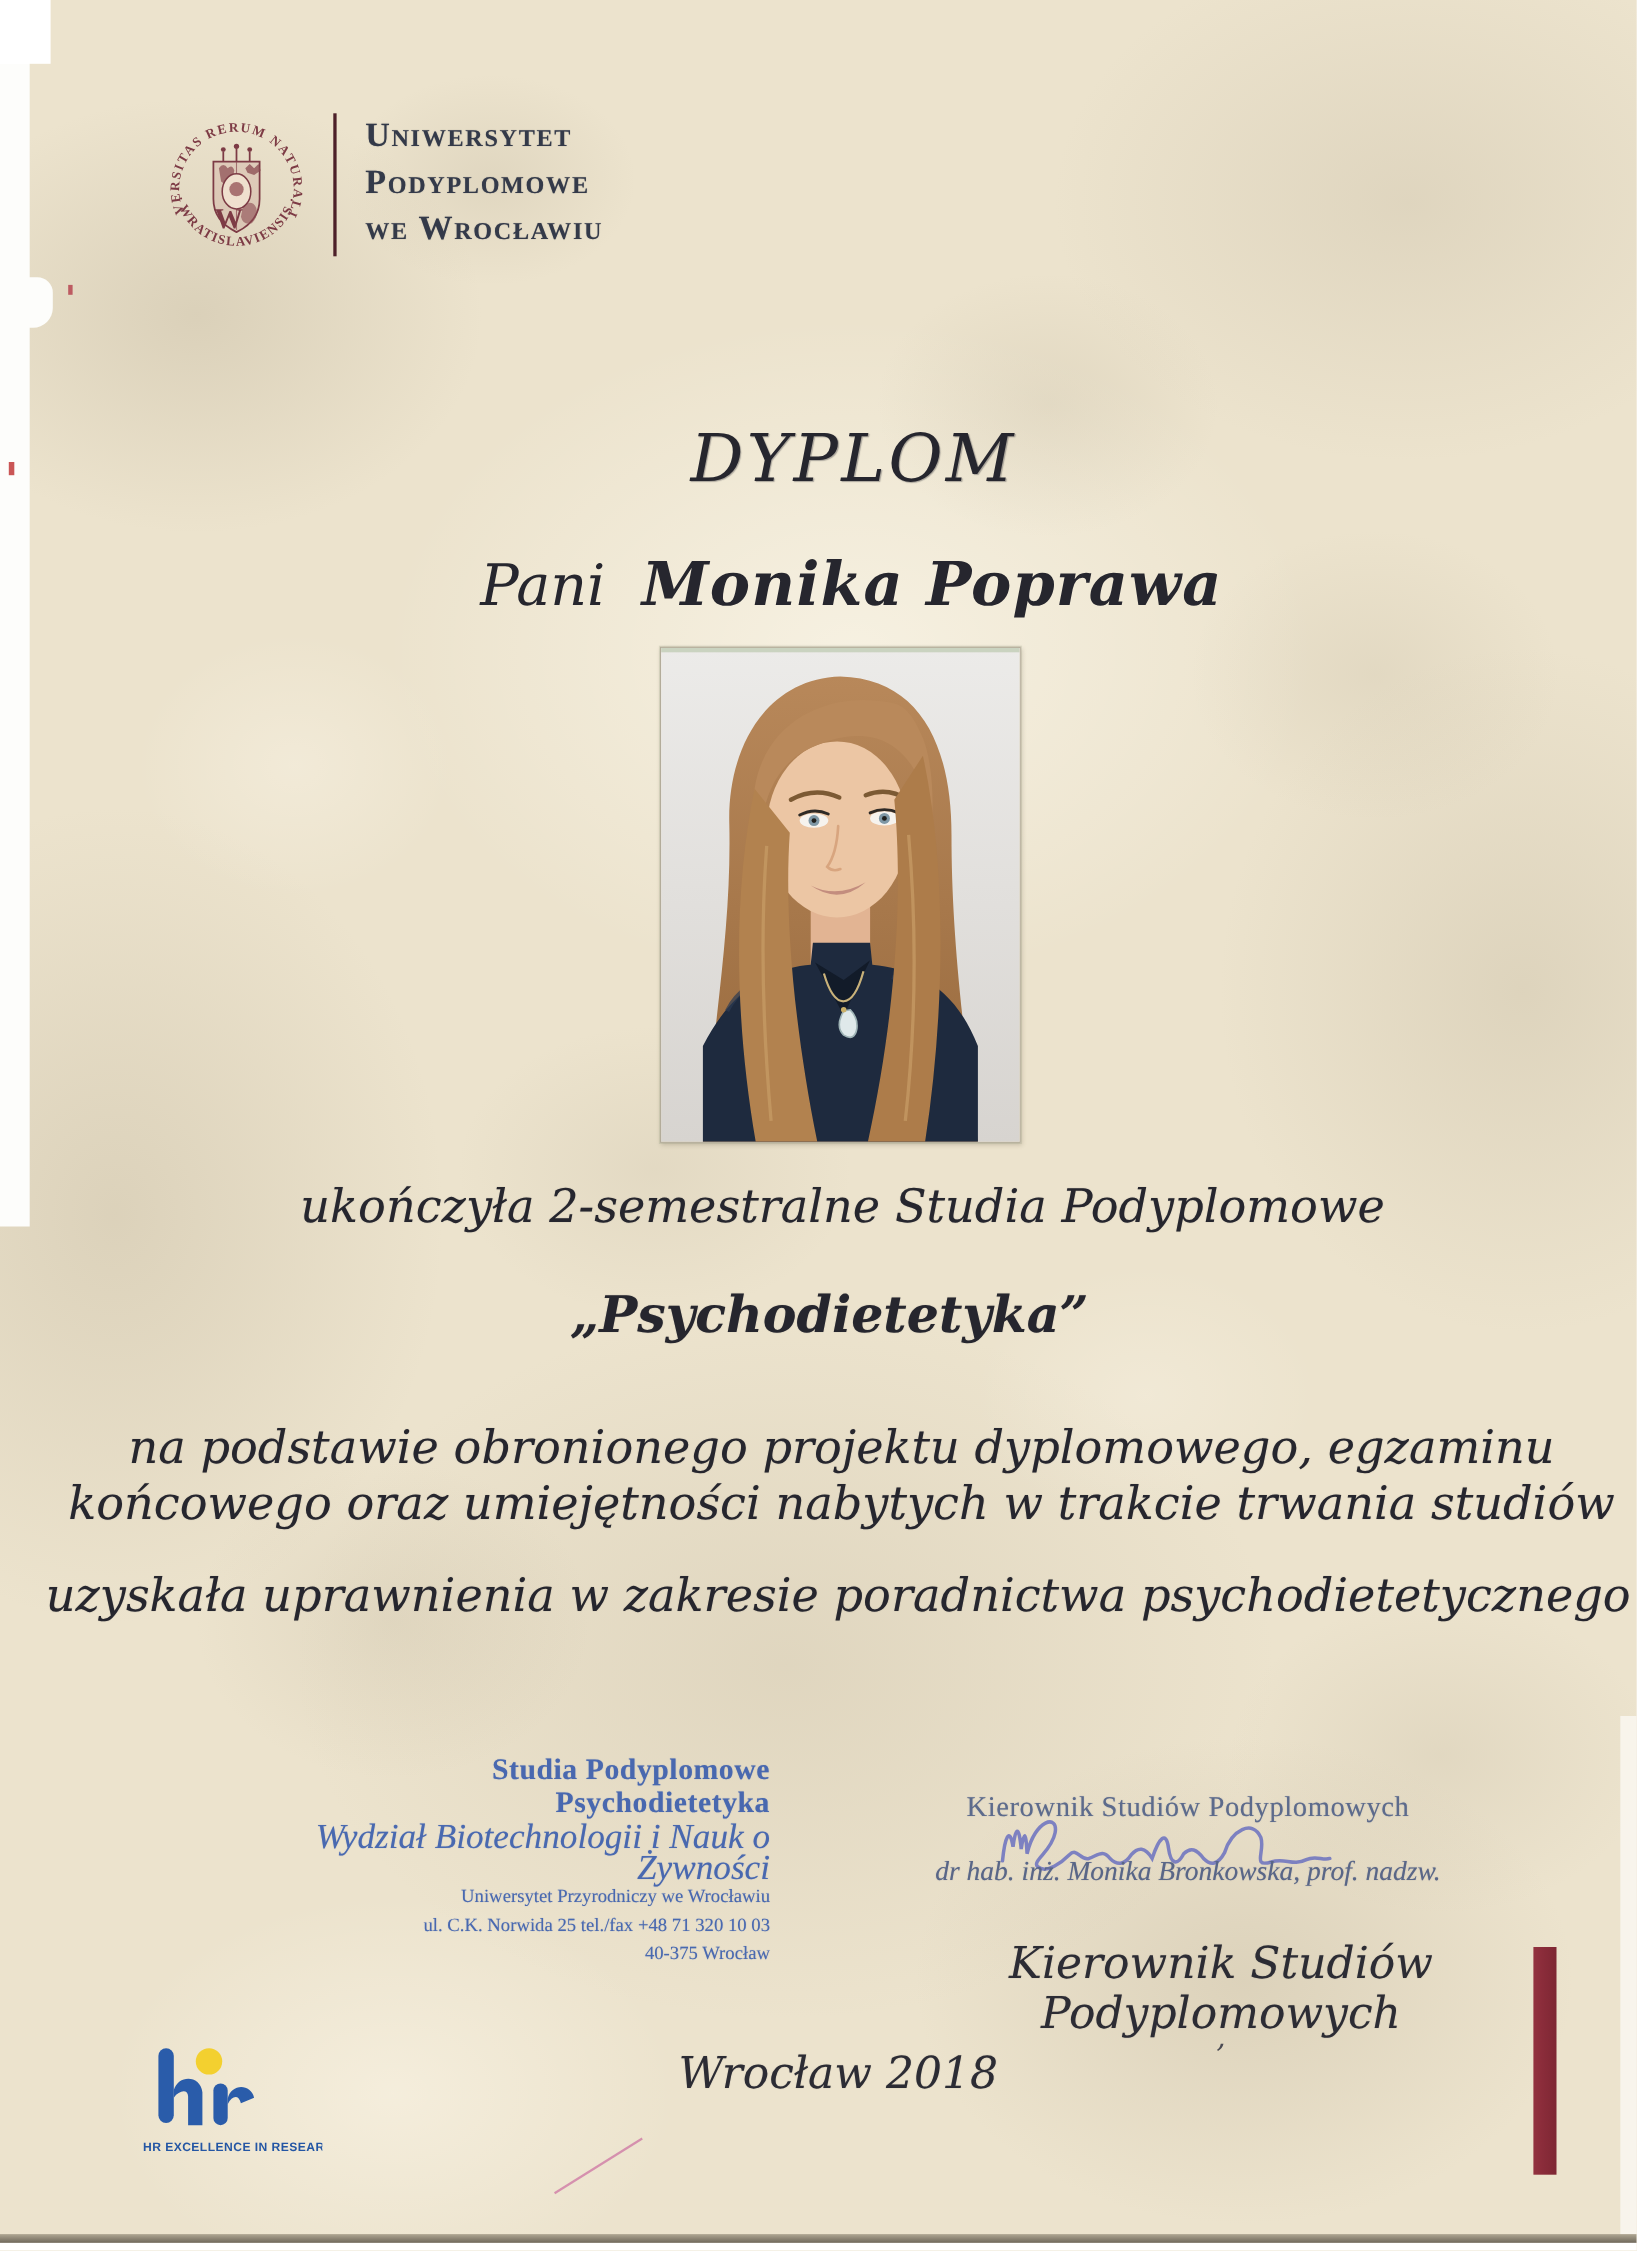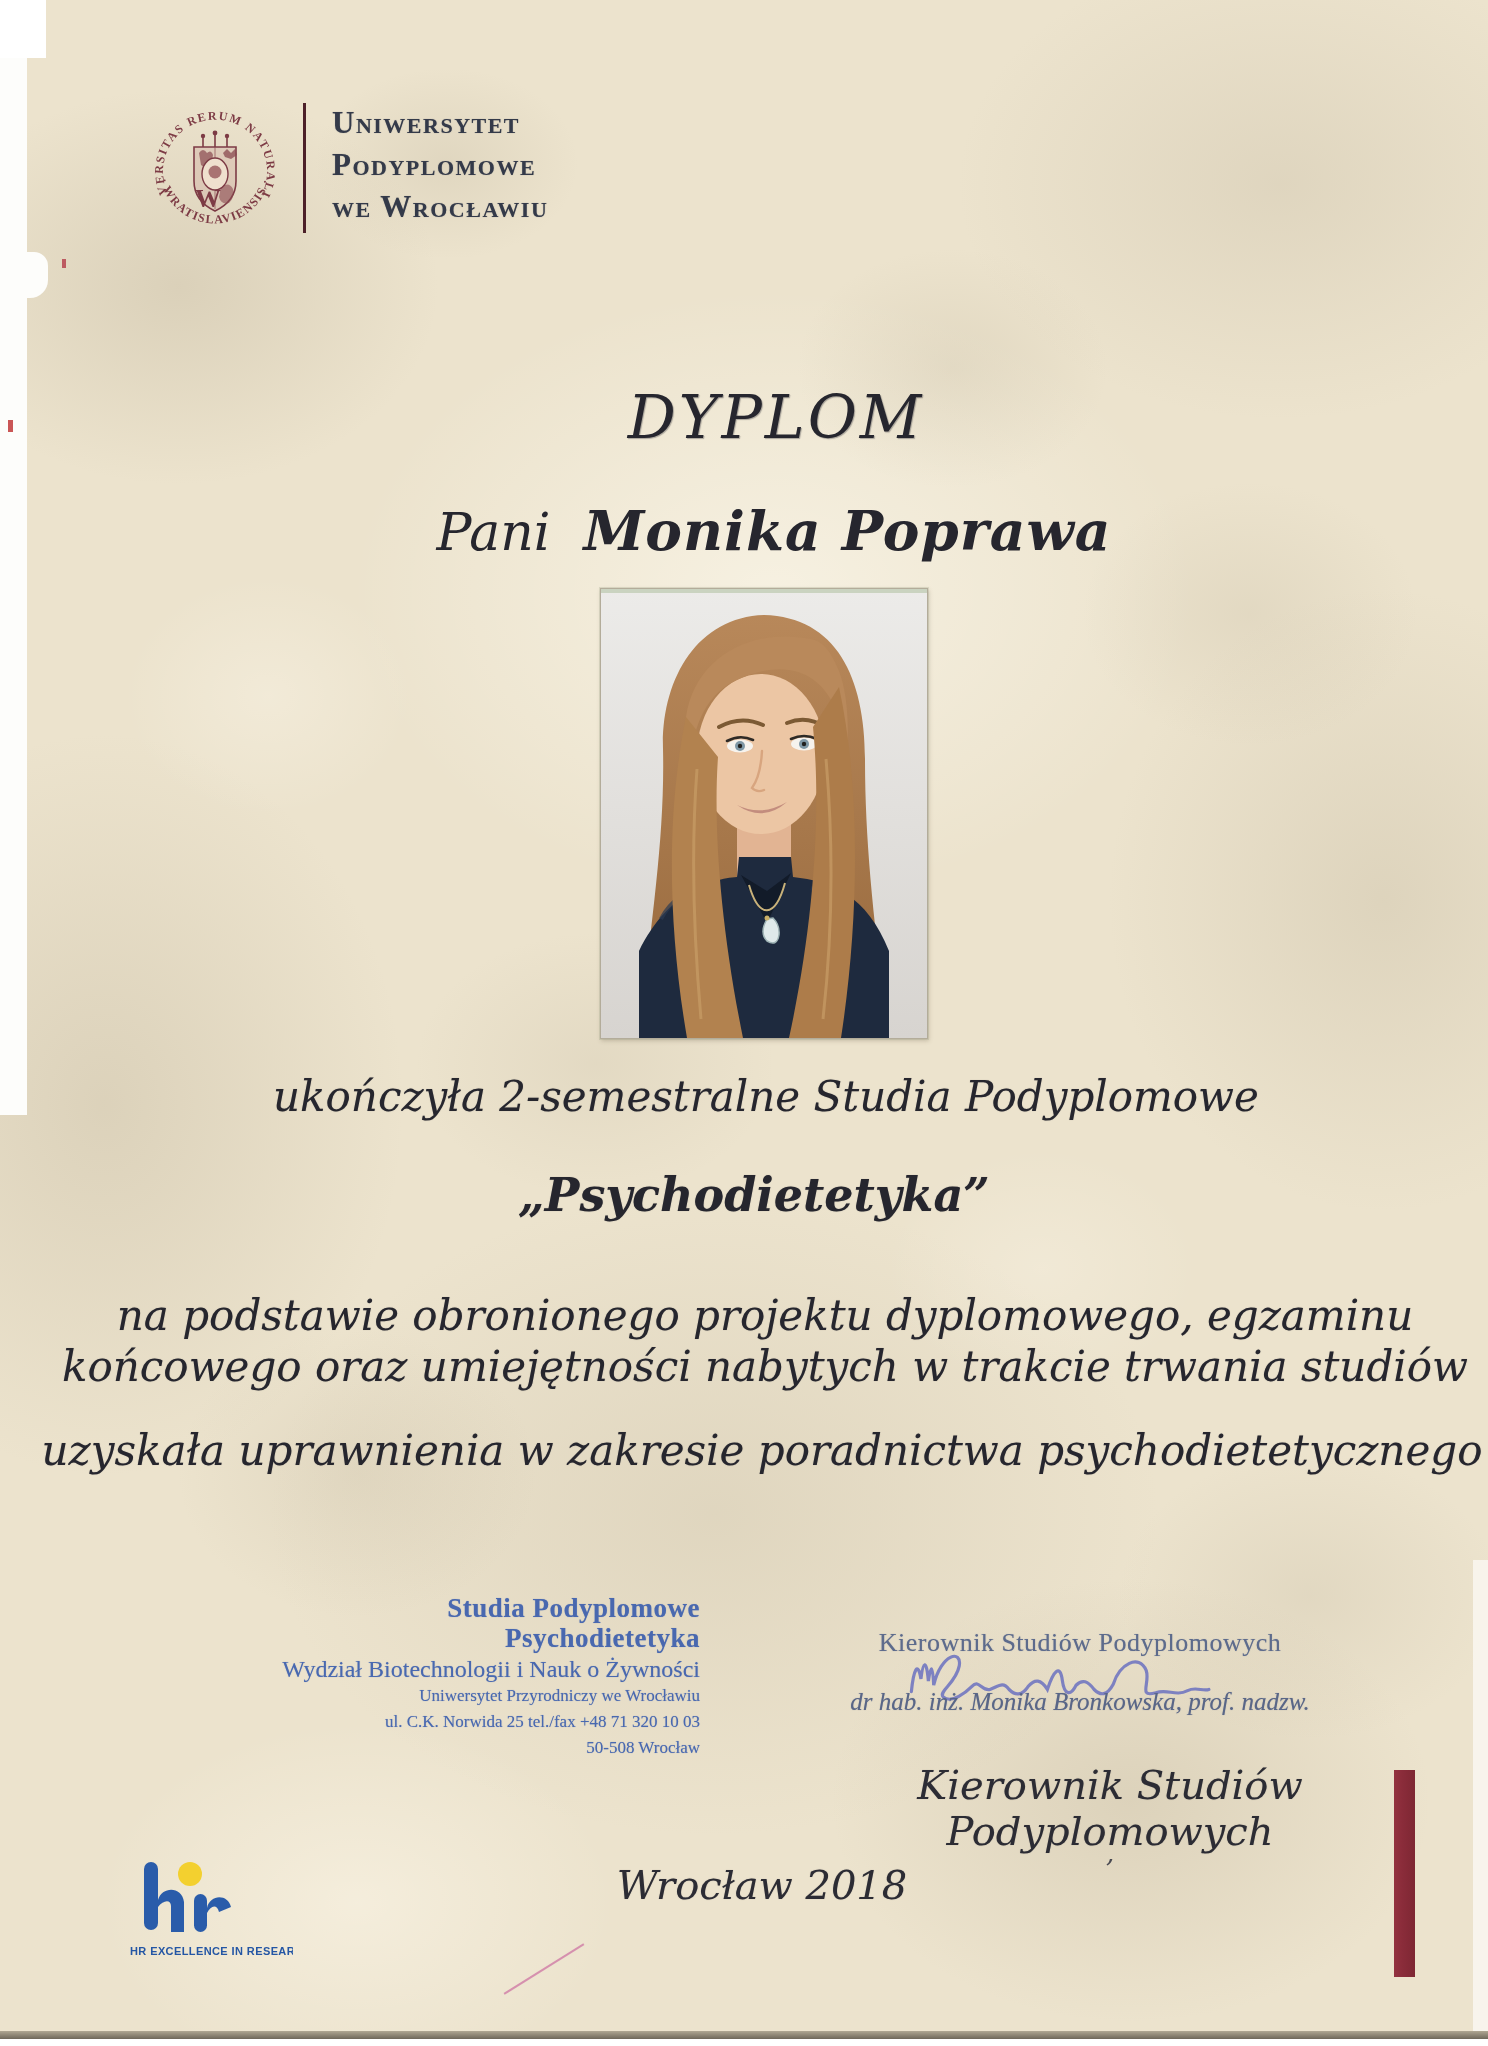--- a/index.html
+++ b/index.html
@@ -43,21 +43,21 @@
   .l-program{top:1168px;font-weight:bold;font-size:46px;transform:translateX(10px);}
   .l-para{top:1290px;line-height:1.22;transform:translateX(21px);}
   .l-uzyskala{top:1426px;transform:translateX(18px);}
   
   .photo{left:600px;top:588px;width:326px;height:449px;border:1px solid #b3ac9a;
     box-shadow:0 0 0 1px rgba(150,160,130,.25), 1px 2px 4px rgba(90,80,60,.25);}
   
   .stamp-left{left:200px;top:1593px;width:500px;text-align:right;color:#3c5fae;
     font-family:"Liberation Serif",serif;opacity:.92;text-shadow:0 0 1px rgba(60,95,174,.5);}
   .stamp-left .b{font-weight:bold;font-size:27px;line-height:30px;letter-spacing:.5px;}
-  .stamp-left .r1{font-size:24px;line-height:28px;margin-top:2px;}
+  .stamp-left .r1{font-size:32px;line-height:28px;margin-top:2px;font-style:italic;}
   .stamp-left .r2{font-size:17px;line-height:26px;}
   
   .stamp-right{left:850px;top:1628px;width:460px;text-align:center;font-family:"Liberation Serif",serif;}
   .stamp-right .t{font-size:26px;color:#5d6b8c;letter-spacing:.5px;text-shadow:0 0 1px rgba(93,107,140,.5);}
   .stamp-right .sig{position:absolute;left:55px;top:20px;width:340px;height:66px;}
   .stamp-right .n{position:absolute;left:0;top:60px;width:460px;font-style:italic;font-size:25px;
     color:#596687;text-shadow:0 0 1px rgba(89,102,135,.5);}
   .caption{left:860px;top:1762px;width:500px;text-align:center;font-style:italic;font-size:40px;
     color:#2c2c34;text-shadow:0 0 1px rgba(44,44,52,.3);}
   .apostrophe{left:1106px;top:1838px;font-style:italic;font-size:26px;color:#4a4a52;}
@@ -190,21 +190,21 @@
     <div>końcowego oraz umiejętności nabytych w trakcie trwania studiów</div>
   </div>
   <div class="abs center bodyline l-uzyskala">uzyskała uprawnienia w zakresie poradnictwa psychodietetycznego</div>
 
   <div class="abs stamp-left">
     <div class="b">Studia Podyplomowe</div>
     <div class="b">Psychodietetyka</div>
     <div class="r1">Wydział Biotechnologii i Nauk o Żywności</div>
     <div class="r2">Uniwersytet Przyrodniczy we Wrocławiu</div>
     <div class="r2">ul. C.K. Norwida 25   tel./fax +48 71 320 10 03</div>
-    <div class="r2">50-508 Wrocław</div>
+    <div class="r2">40-375 Wrocław</div>
   </div>
 
   <div class="abs stamp-right">
     <div class="t">Kierownik Studiów Podyplomowych</div>
     <svg class="sig" viewBox="0 0 320 60">
       <path d="M6 40 C8 20 12 10 15 28 C17 12 20 8 22 30 C24 16 26 12 27 34 C34 4 54 0 51 16 C48 32 31 40 36 45 C44 52 58 40 63 35 C70 28 72 40 80 38 C88 35 92 30 98 38 C104 44 110 44 116 35 C122 28 128 28 134 38 C140 20 146 14 148 29 C150 44 156 44 161 34 C167 28 172 30 178 38 C184 44 190 44 196 33 C202 14 220 4 227 20 C231 32 219 46 236 41 C248 37 254 45 266 39 C274 35 280 40 286 38" fill="none" stroke="#7177c0" stroke-width="3" stroke-linecap="round" opacity=".9"></path>
     </svg>
     <div class="n">dr hab. inż. Monika Bronkowska, prof. nadzw.</div>
   </div>
 

